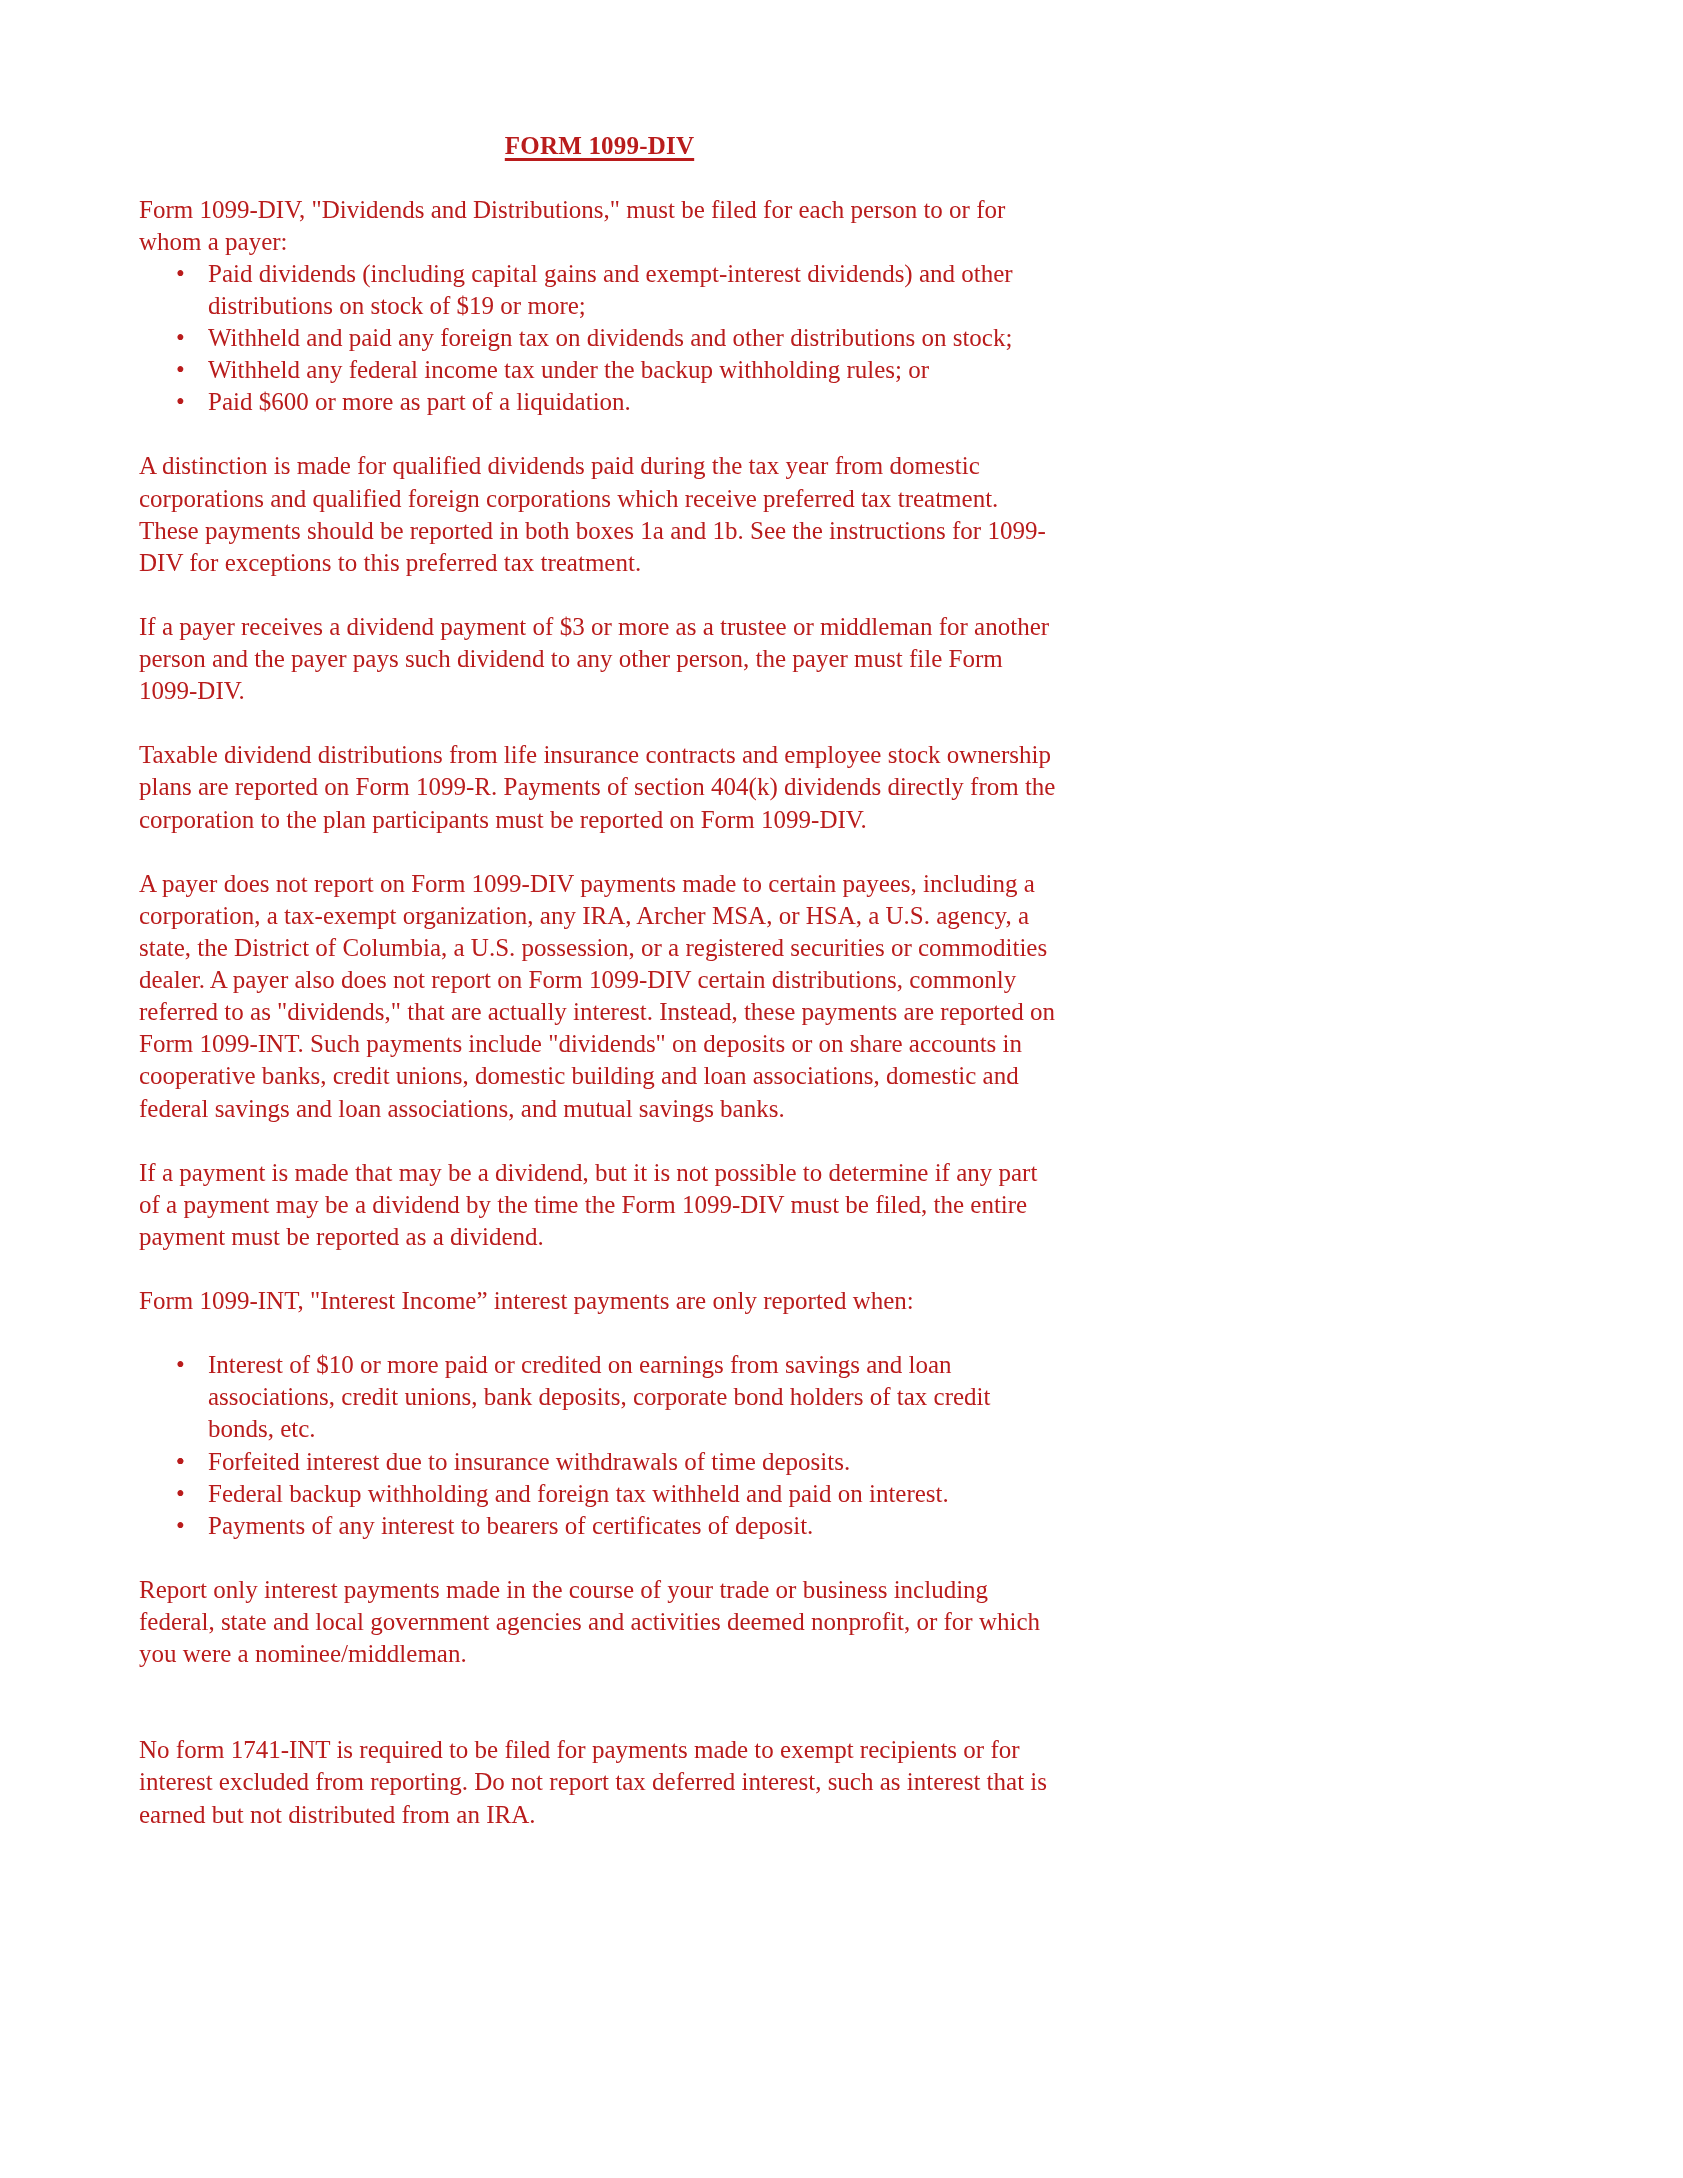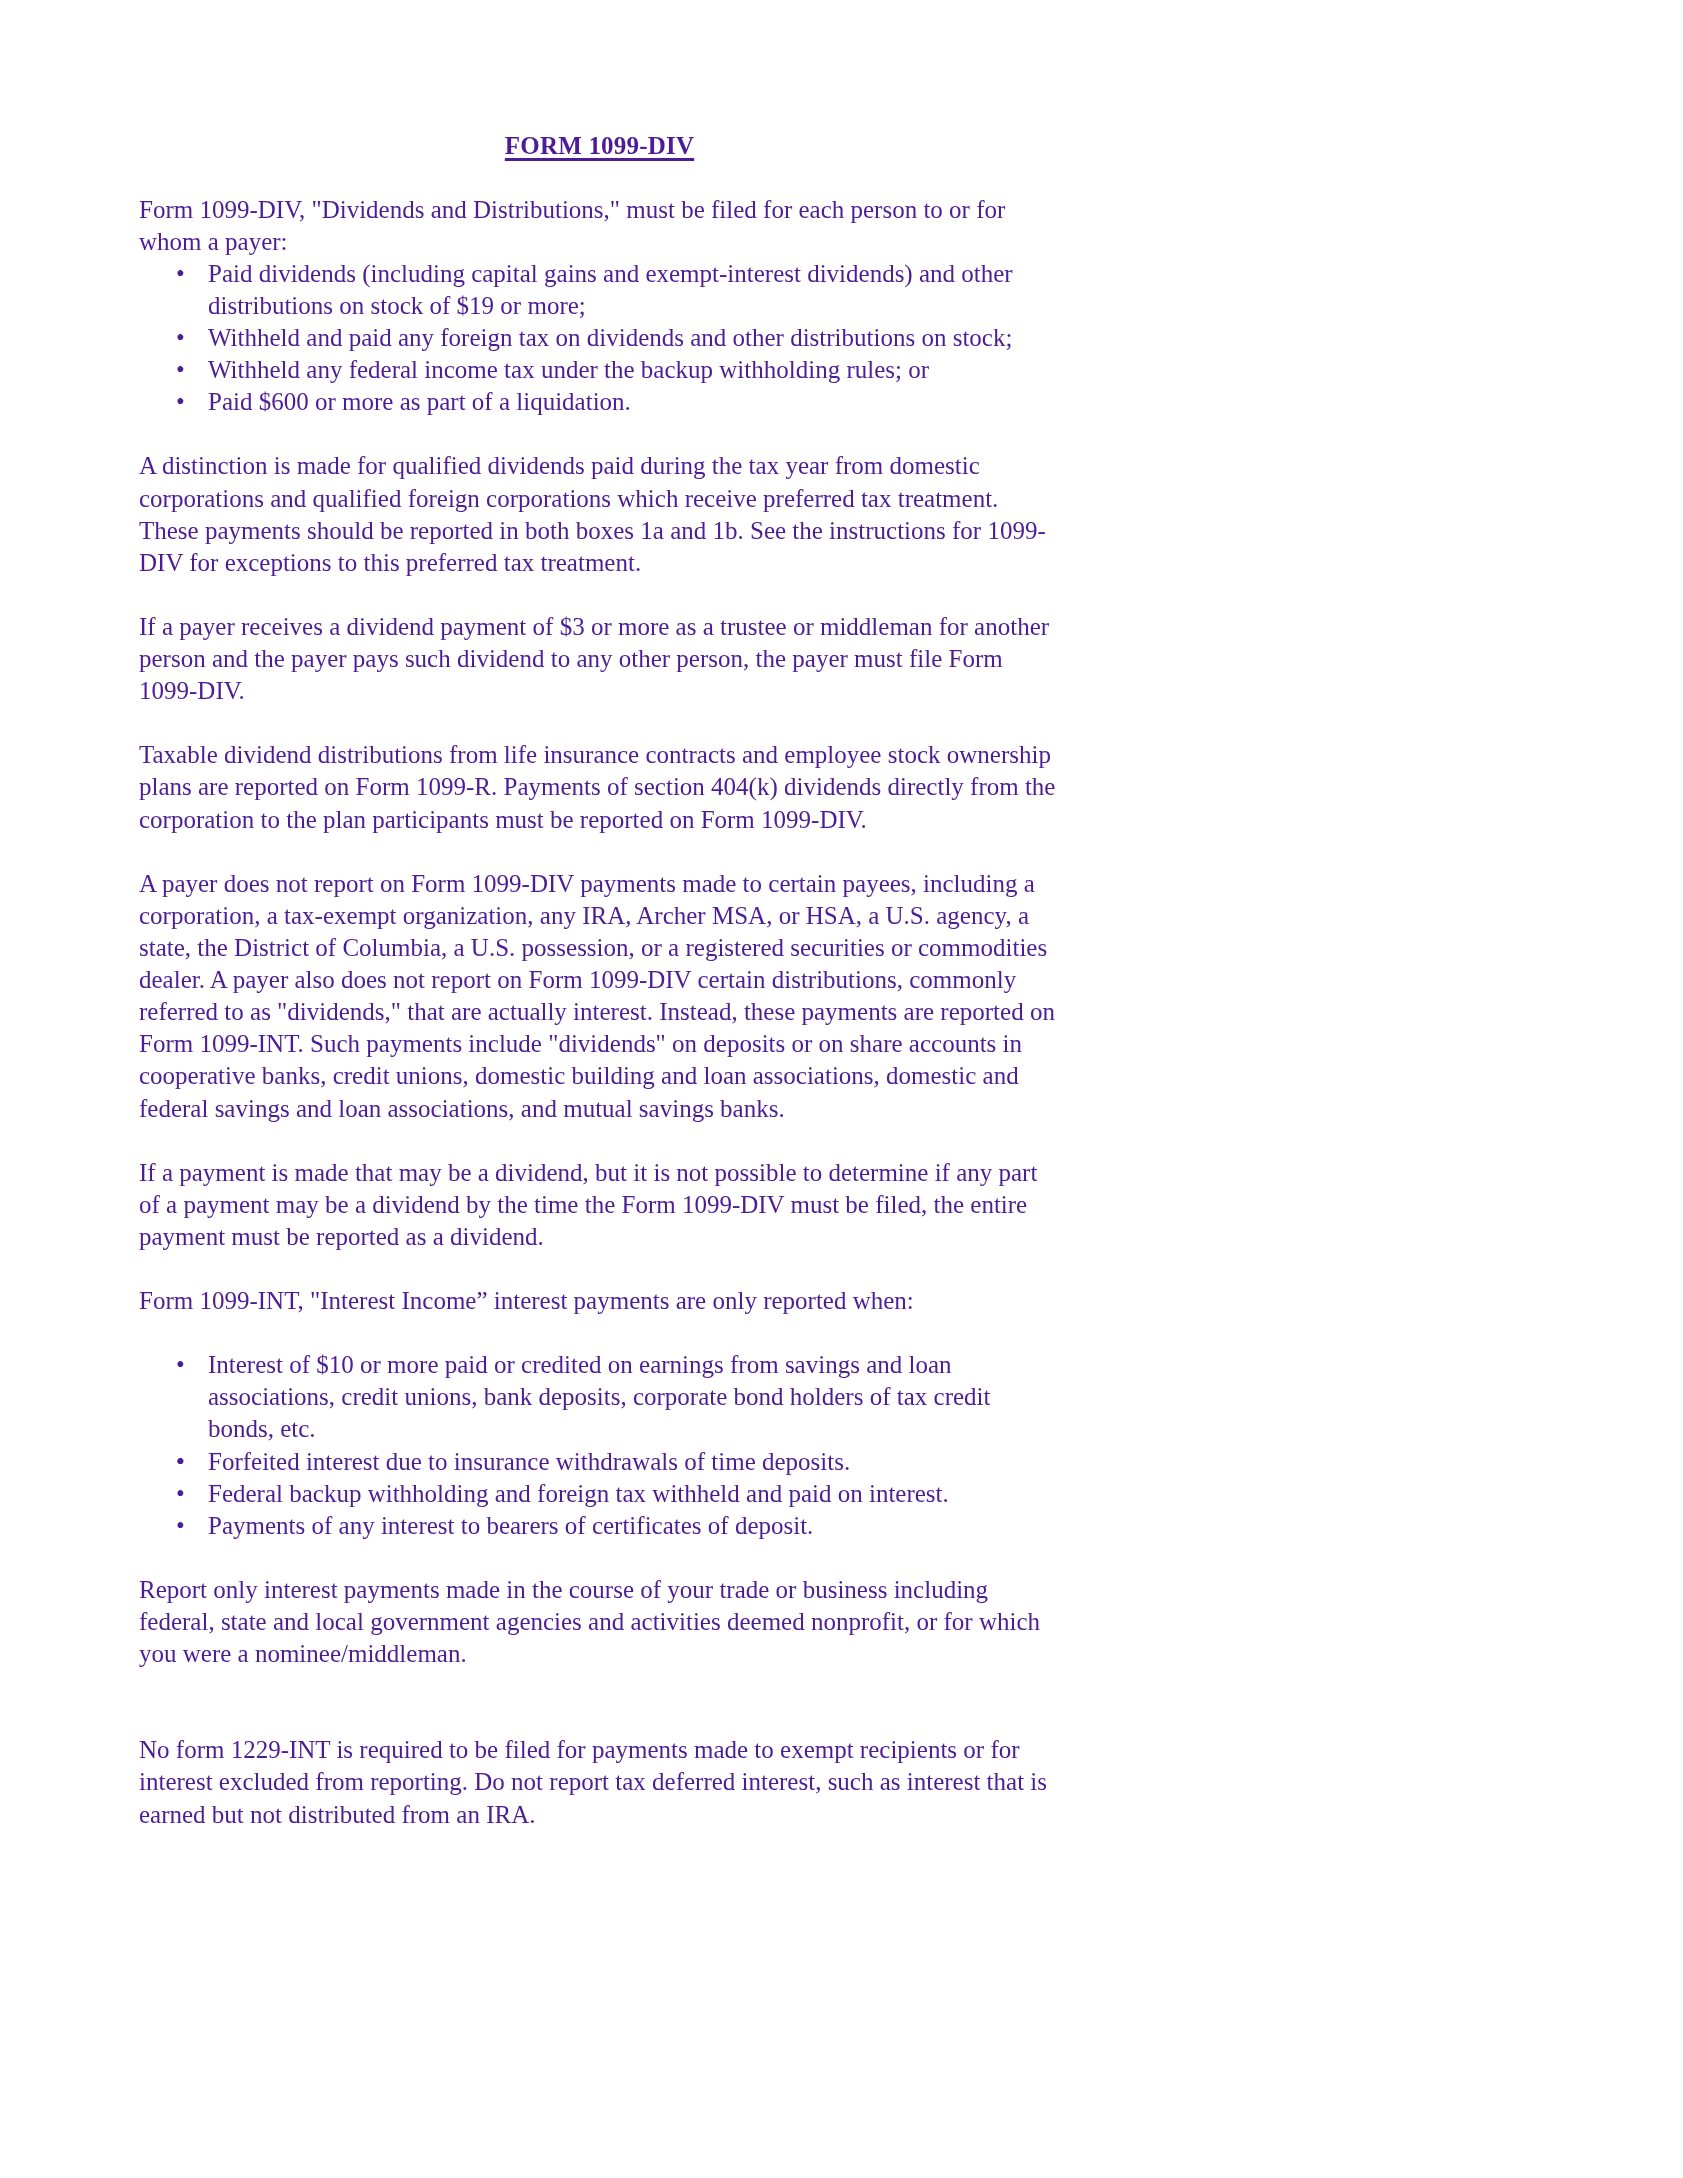--- a/index.html
+++ b/index.html
@@ -7,21 +7,21 @@
     padding: 0;
     background: #ffffff;
   }
   .page {
     position: relative;
     width: 1683px;
     height: 2178px;
     margin: 0 auto;
     background: #ffffff;
     font-family: "Liberation Serif", "DejaVu Serif", serif;
-    color: #4c1d95;
+    color: #b91c1c;
     box-sizing: border-box;
   }
   .content {
     position: absolute;
     left: 139px;
     top: 131px;
     width: 921px;
   }
   h1.doc-heading {
     font-size: 25px;
@@ -126,17 +126,17 @@
 
     <div class="spacer-line"></div>
 
     <p class="para">Report only interest payments made in the course of your trade or business including federal, state and local government agencies and activities deemed nonprofit, or for which you were a nominee/middleman.</p>
 
     <div class="spacer-line"></div>
 
 
     <div class="spacer-line"></div>
 
-    <p class="para">No form 1229-INT is required to be filed for payments made to exempt recipients or for interest excluded from reporting. Do not report tax deferred interest, such as interest that is earned but not distributed from an IRA.</p>
+    <p class="para">No form 1741-INT is required to be filed for payments made to exempt recipients or for interest excluded from reporting. Do not report tax deferred interest, such as interest that is earned but not distributed from an IRA.</p>
 
   </div>
 </div>
 
 
 </body></html>

